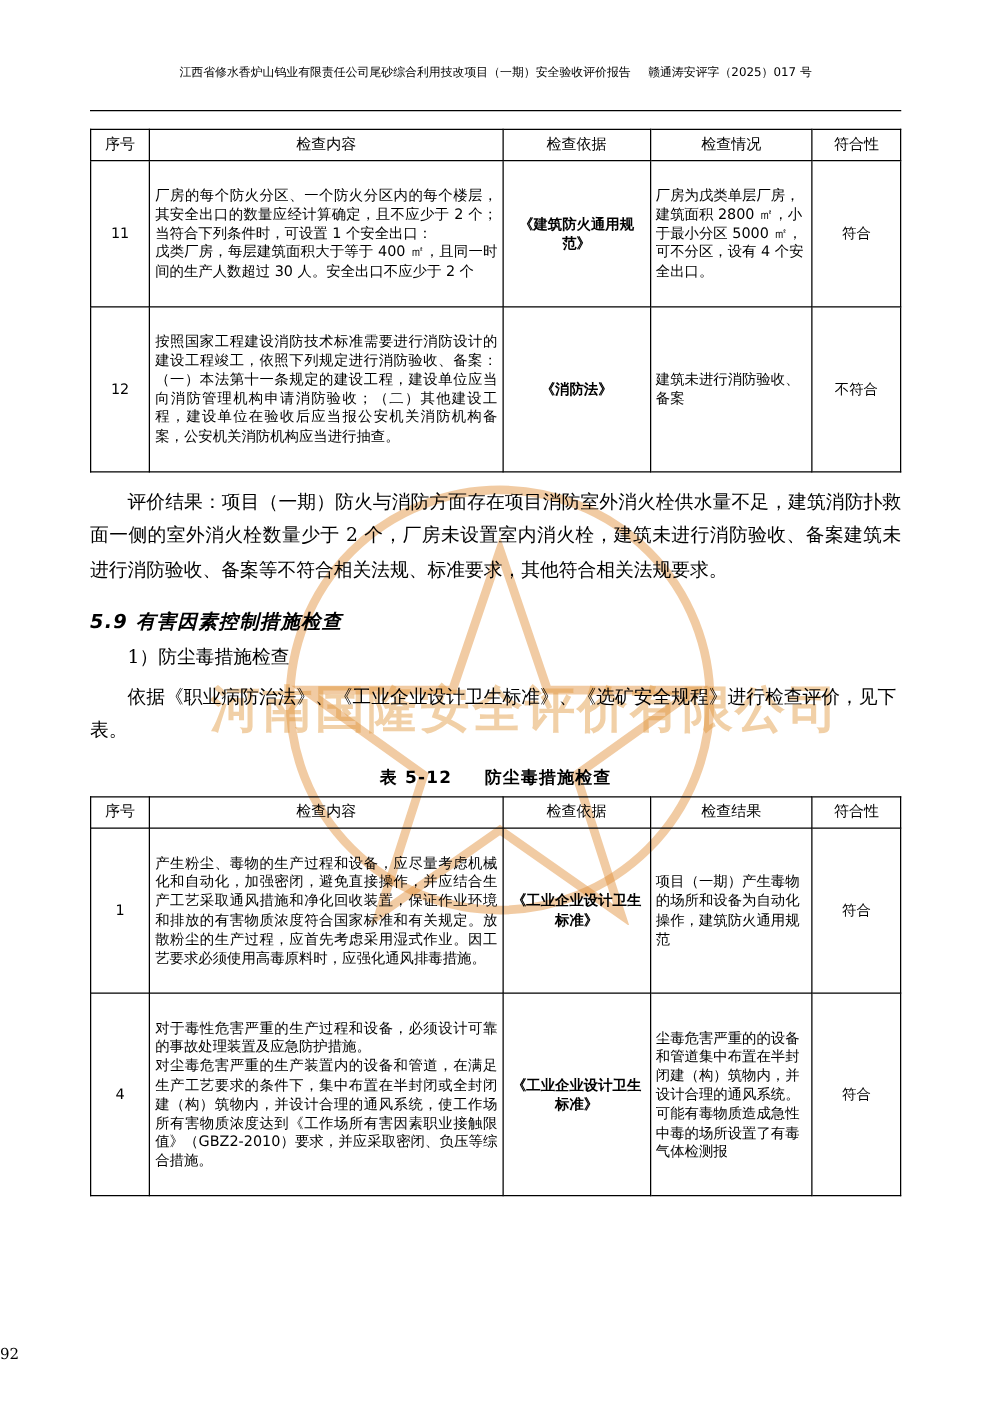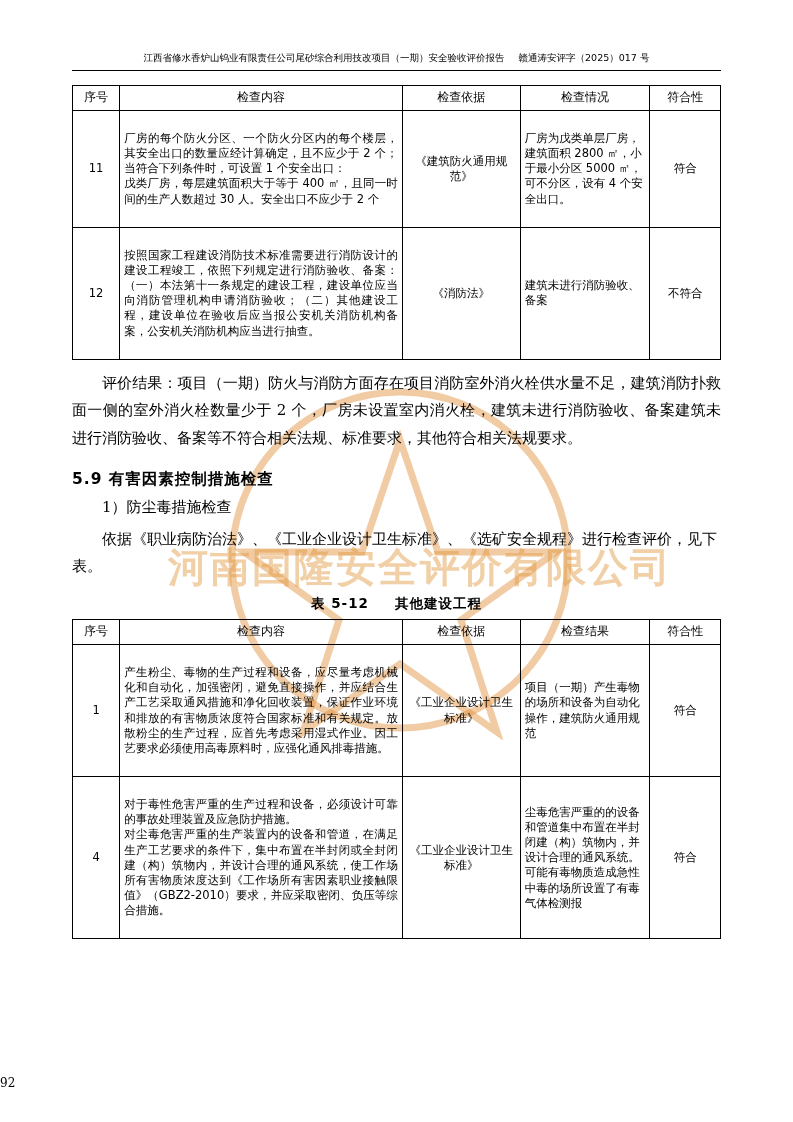--- a/index.html
+++ b/index.html
@@ -70,21 +70,21 @@
     letter-spacing: 3px;
     white-space: nowrap;
   }
   
   .doc-header {
     position: relative;
     z-index: 10;
     font-size: 9.5px;
     text-align: center;
     letter-spacing: 0px;
-    padding-bottom: 5px;
+    padding-bottom: 23px;
     border-bottom: 1px solid #000;
     white-space: nowrap;
     font-family: "DejaVu Sans", "Liberation Sans", sans-serif;
   }
   .doc-header .hdr-right { margin-left: 14px; }
   
   table.doc-table {
     position: relative;
     z-index: 10;
     border-collapse: collapse;
@@ -104,21 +104,21 @@
     font-family: "DejaVu Sans", "Liberation Sans", sans-serif;
   }
   table.doc-table th {
     text-align: center;
     font-weight: normal;
     padding: 4px 2px;
     font-size: 12px;
   }
   td.c-idx { text-align: center; font-size: 12px; }
   td.c-content { text-align: justify; }
-  td.c-basis { text-align: center; font-size: 11.5px; }
+  td.c-basis { text-align: center; font-size: 11.5px; font-weight: bold; }
   td.c-result { text-align: left; }
   td.c-conf { text-align: center; font-size: 12px; }
   
   p.para {
     position: relative;
     z-index: 10;
     font-family: "DejaVu Serif", "Liberation Serif", serif;
     font-size: 15px;
     line-height: 1.85;
     text-align: justify;
@@ -126,20 +126,21 @@
     text-indent: 30px;
   }
   h3.section {
     position: relative;
     z-index: 10;
     font-family: "DejaVu Sans", "Liberation Sans", sans-serif;
     font-size: 15.5px;
     font-weight: bold;
     margin: 16px 0 4px 0;
     letter-spacing: 1px;
+    font-style: italic;
   }
   p.sub {
     position: relative;
     z-index: 10;
     font-family: "DejaVu Serif", "Liberation Serif", serif;
     font-size: 15px;
     line-height: 1.85;
     margin: 4px 0 0 0;
     text-indent: 30px;
   }
@@ -211,21 +212,21 @@
   </table>
 
   <p class="para">评价结果：项目（一期）防火与消防方面存在项目消防室外消火栓供水量不足，建筑消防扑救面一侧的室外消火栓数量少于 2 个，厂房未设置室内消火栓，建筑未进行消防验收、备案建筑未进行消防验收、备案等不符合相关法规、标准要求，其他符合相关法规要求。</p>
 
   <h3 class="section">5.9 有害因素控制措施检查</h3>
 
   <p class="sub">1）防尘毒措施检查</p>
   <p class="sub">依据《职业病防治法》、《工业企业设计卫生标准》、《选矿安全规程》进行检查评价，见下表。</p>
 
   <div class="tbl-caption">
-    <span>表 5-12</span><span class="cap-gap"></span><span>其他建设工程</span>
+    <span>表 5-12</span><span class="cap-gap"></span><span>防尘毒措施检查</span>
   </div>
 
   <table class="doc-table" style="margin-top:6px;">
     <colgroup>
       <col style="width:40px">
       <col style="width:240px">
       <col style="width:100px">
       <col style="width:110px">
       <col style="width:60px">
     </colgroup>

